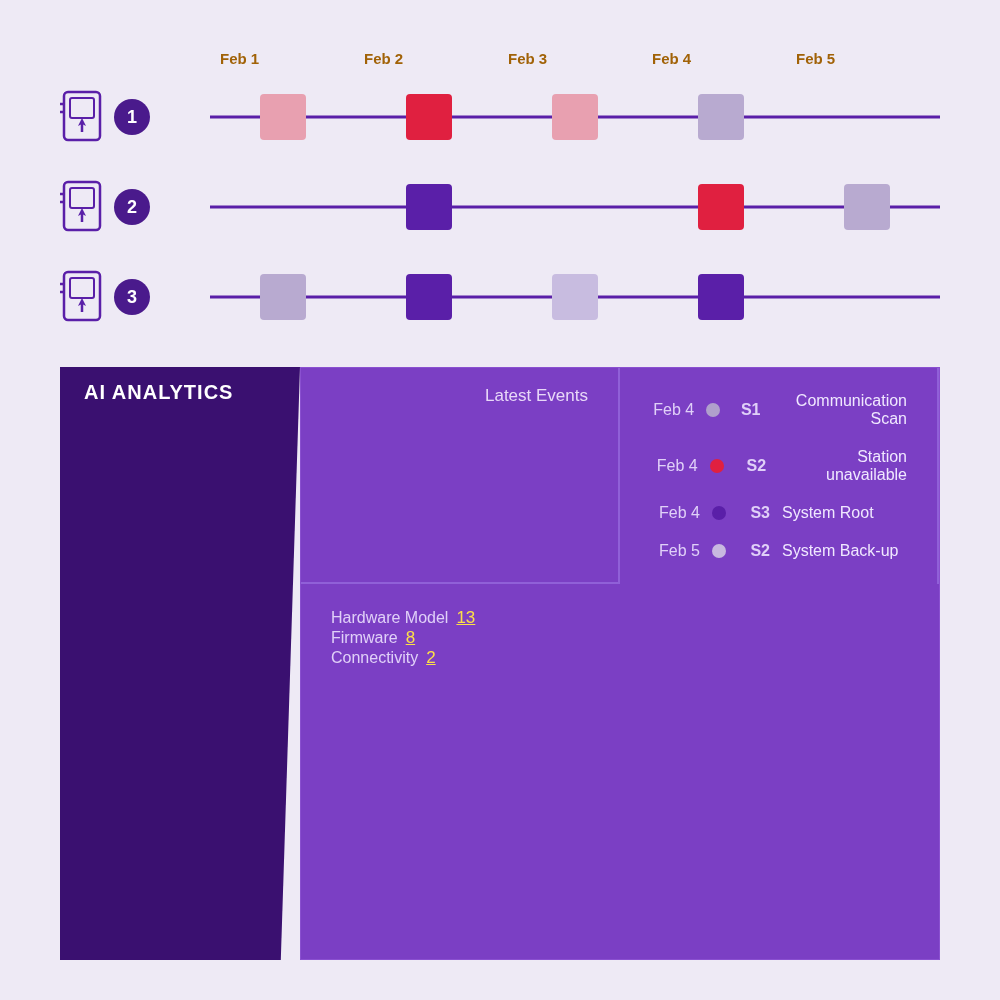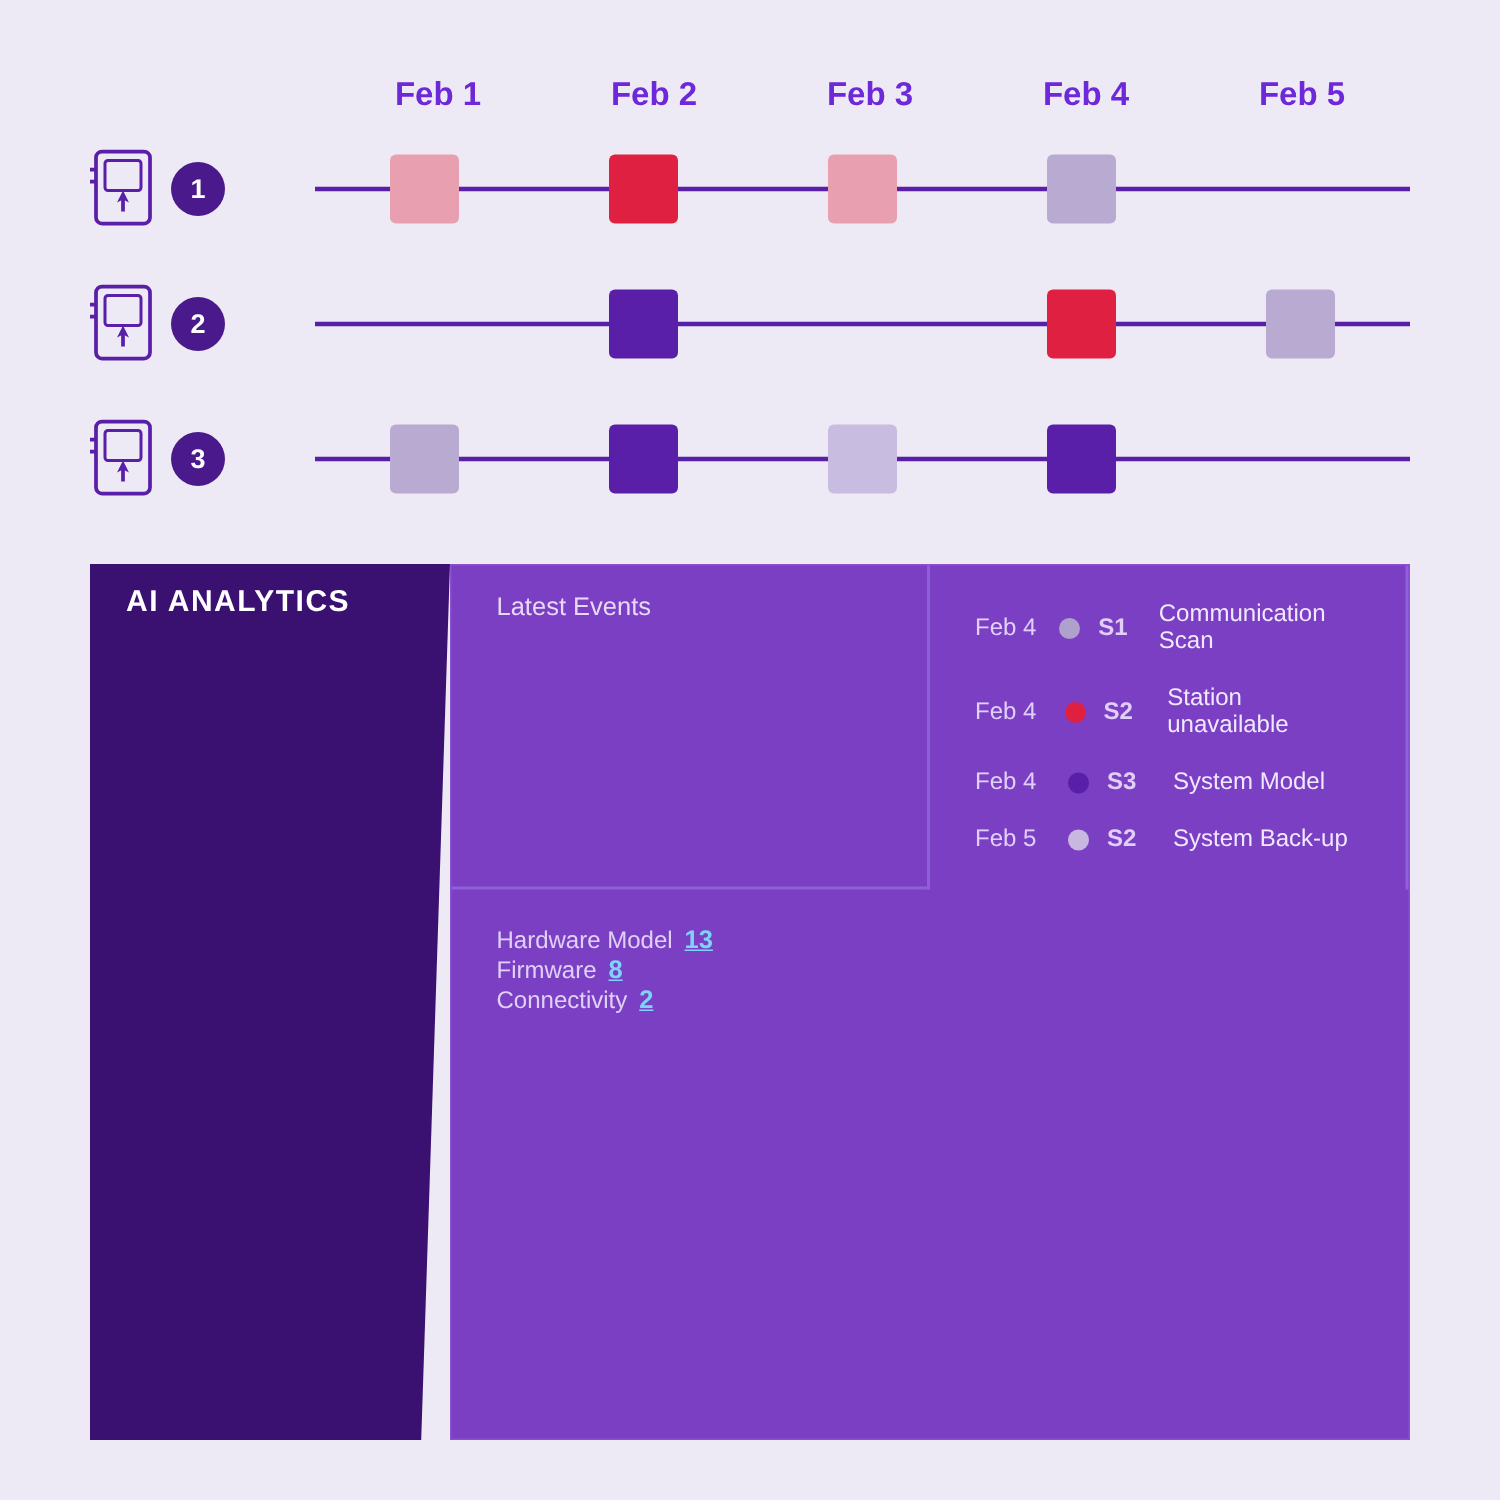--- a/index.html
+++ b/index.html
@@ -28,24 +28,24 @@
     }
 
     .date-headers {
       display: flex;
       margin-left: 160px;
       margin-bottom: 10px;
     }
 
     .date-header {
       flex: 1;
-      text-align: center;
-      font-size: 22px;
+      text-align: left;
+      font-size: 15px;
       font-weight: 600;
-      color: #6d28d9;
+      color: #a16207;
     }
 
     .charger-rows {
       display: flex;
       flex-direction: column;
       gap: 10px;
     }
 
     .charger-row {
       display: flex;
@@ -157,20 +157,21 @@
       clip-path: polygon(0 0, 100% 0, 92% 100%, 0 100%);
     }
 
     .analytics-table {
       flex: 1;
       background: #7b3fc4;
       display: grid;
       grid-template-columns: 1fr 1fr;
       grid-template-rows: auto 1fr;
       border: 1px solid #8a50d0;
+      text-align: right;
     }
 
     .table-header-cell {
       padding: 18px 30px;
       color: #e8d8f8;
       font-size: 17px;
       font-weight: 500;
       border-bottom: 2px solid #9060d8;
     }
 
@@ -234,22 +235,22 @@
       gap: 8px;
       color: #f0e8ff;
       font-size: 16px;
     }
 
     .root-cause-label {
       color: #e0d0f8;
     }
 
     .root-cause-value {
-      color: #7dd3fc;
-      font-weight: bold;
+      color: #fde047;
+      font-weight: normal;
       text-decoration: underline;
       font-size: 17px;
     }
   </style>
 </head>
 <body>
 
 <div class="main-container">
 
   <div class="chart-area">
@@ -383,21 +384,21 @@
           <span class="event-date">Feb 4</span>
           <div class="event-dot dot-red"></div>
           <span class="event-station">S2</span>
           <span class="event-desc">Station unavailable</span>
         </div>
 
         <div class="event-row">
           <span class="event-date">Feb 4</span>
           <div class="event-dot dot-purple"></div>
           <span class="event-station">S3</span>
-          <span class="event-desc">System Model</span>
+          <span class="event-desc">System Root</span>
         </div>
 
         <div class="event-row">
           <span class="event-date">Feb 5</span>
           <div class="event-dot dot-light"></div>
           <span class="event-station">S2</span>
           <span class="event-desc">System Back-up</span>
         </div>
 
       </div>

